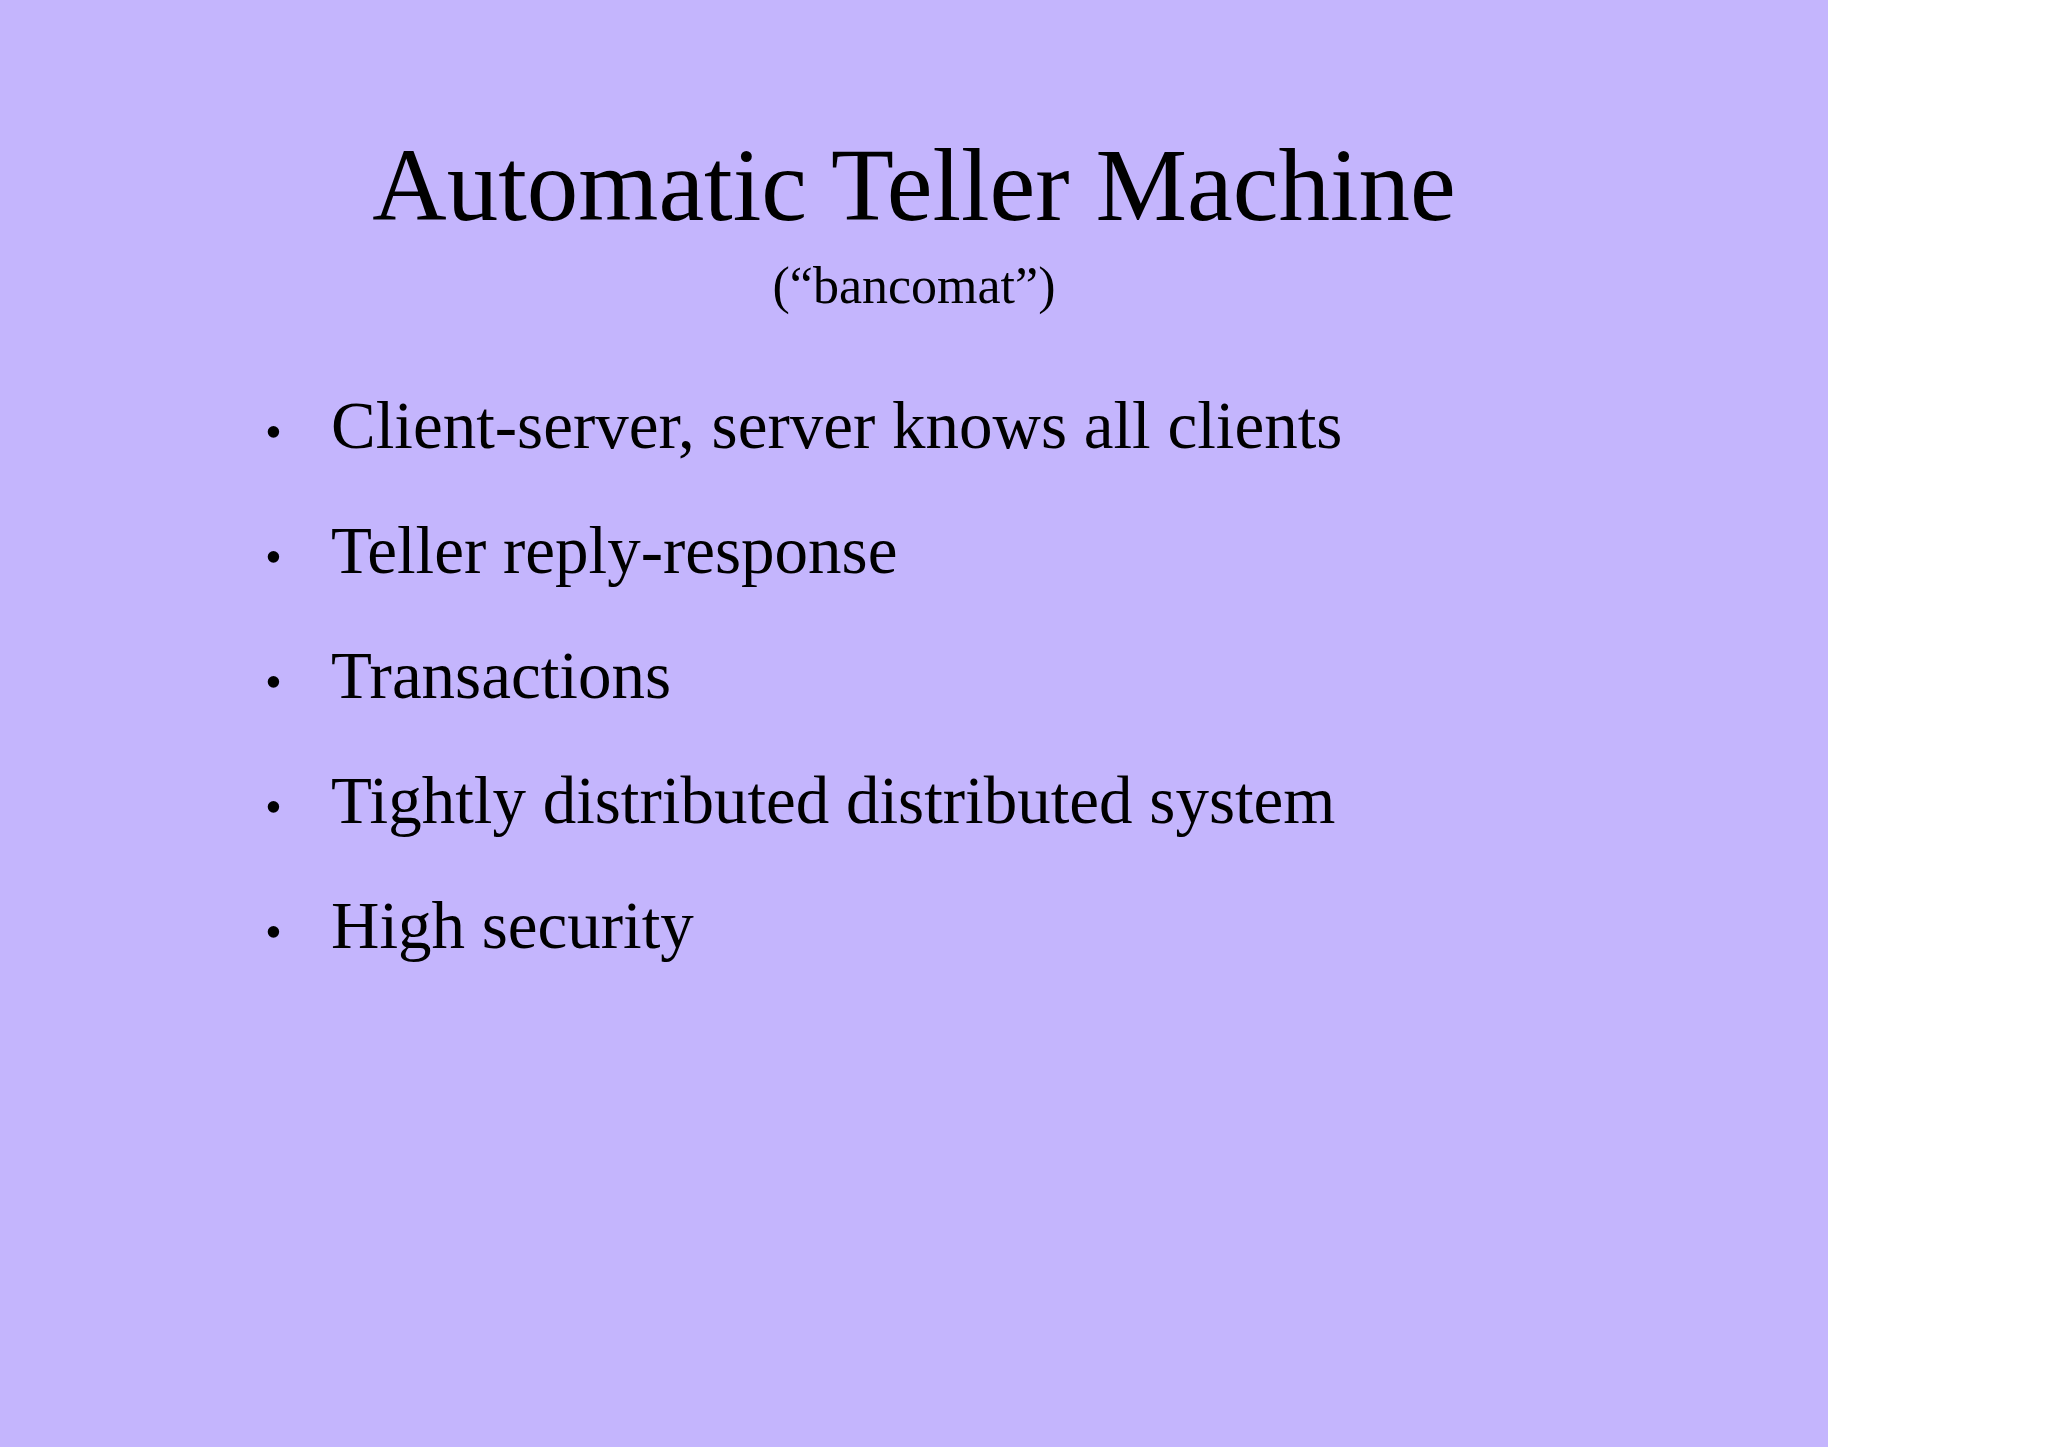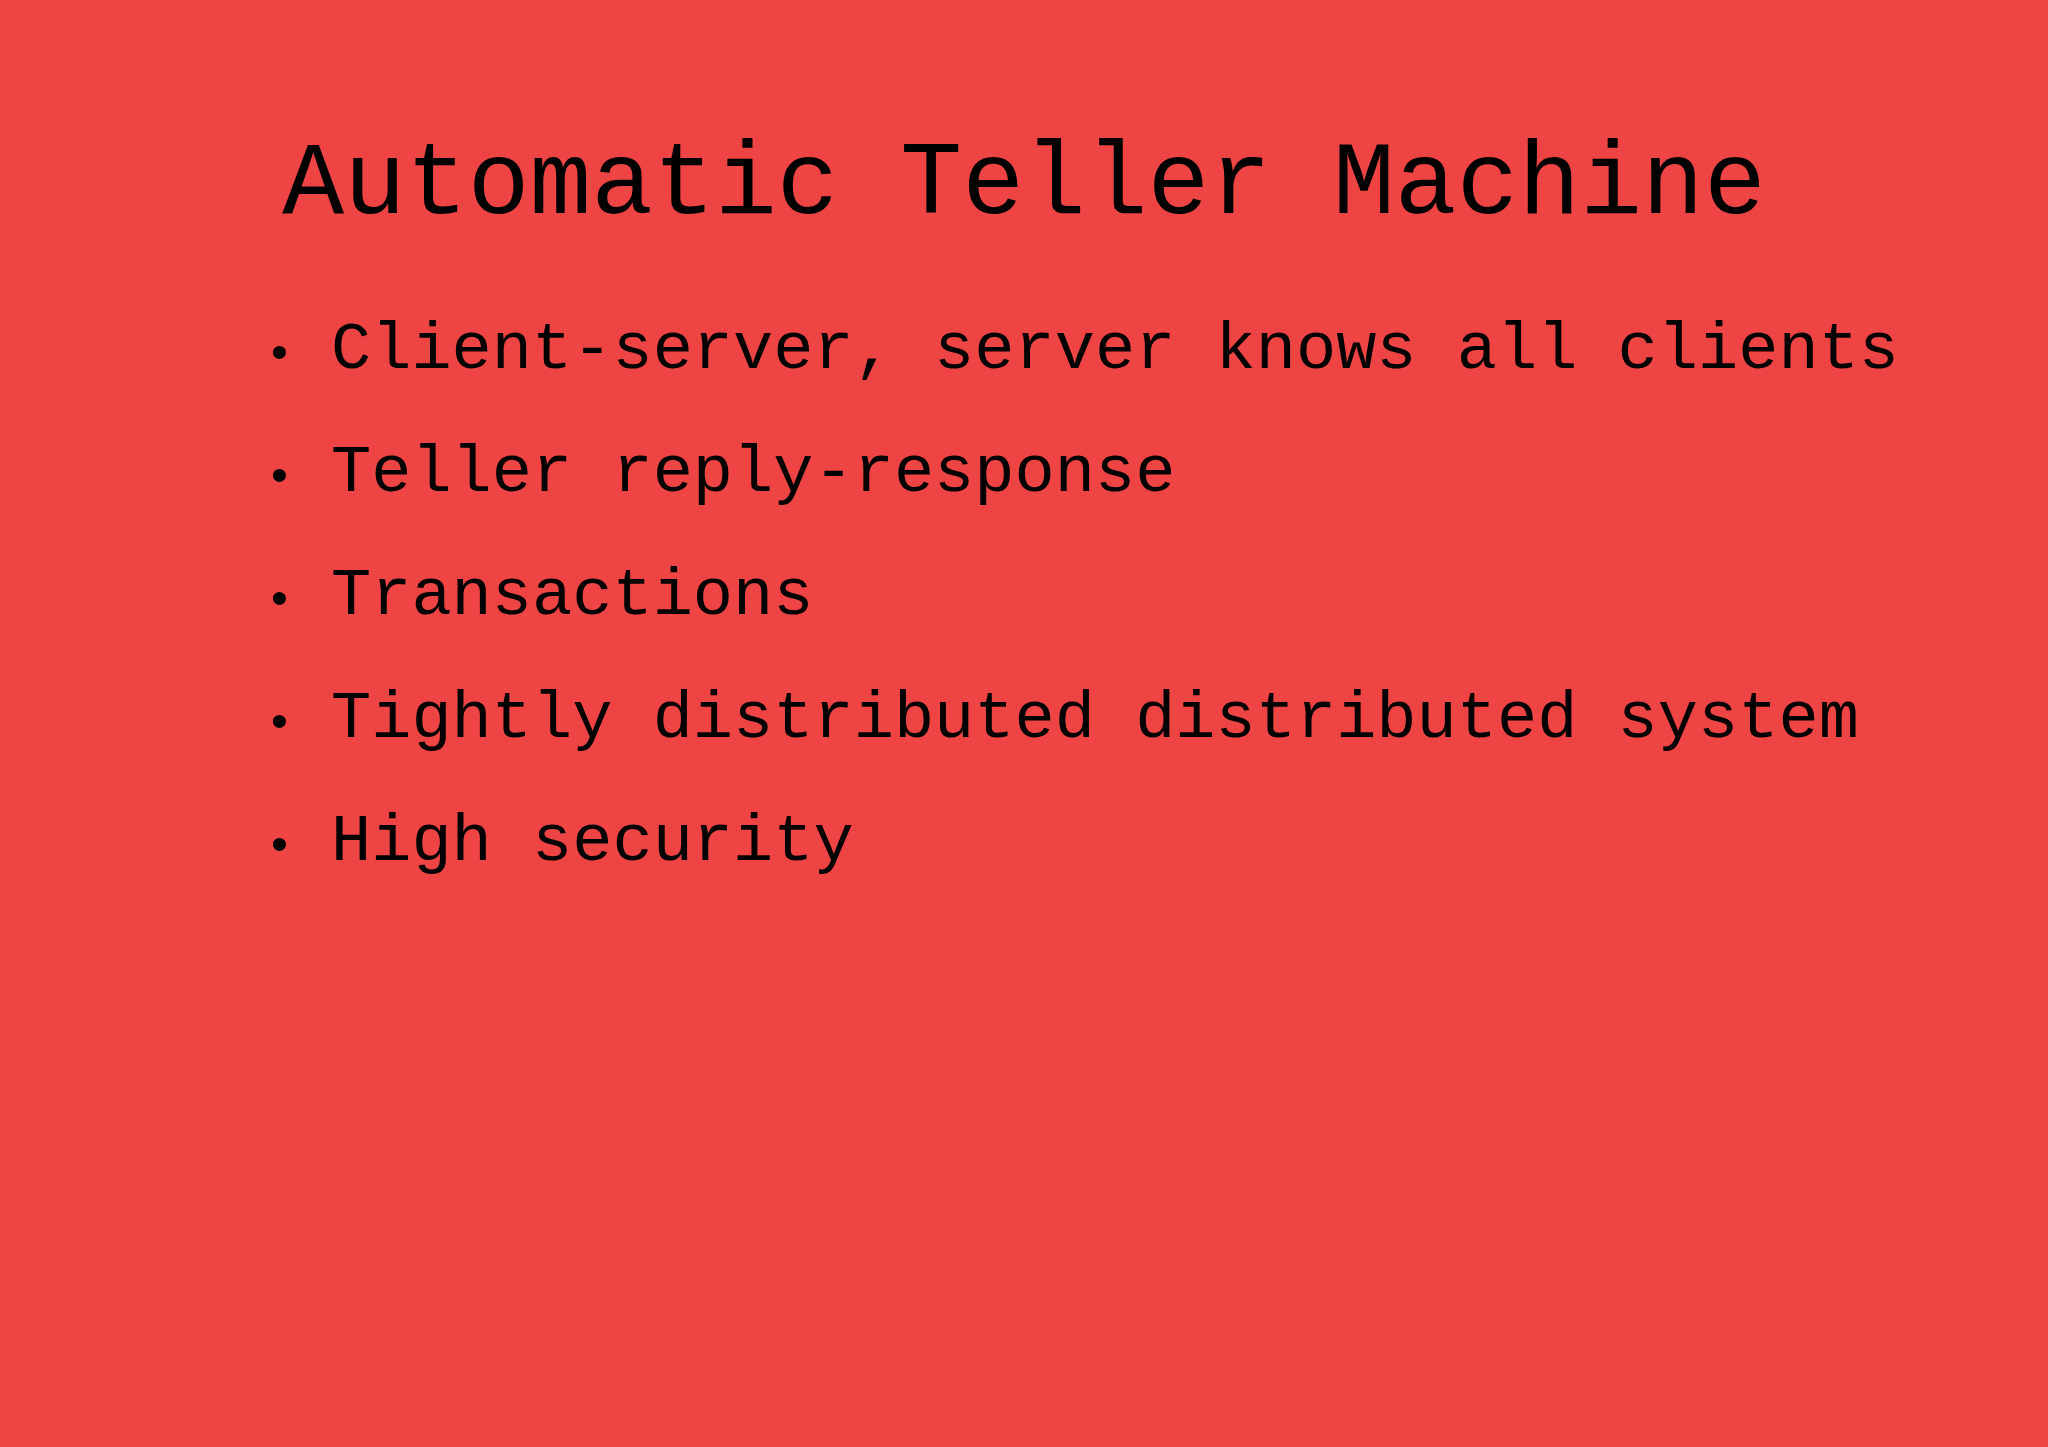--- a/index.html
+++ b/index.html
@@ -2,25 +2,25 @@
 <html><head>
 <meta charset="utf-8">
 <style>
   html, body {
     margin: 0;
     padding: 0;
     background: #ffffff;
   }
   .slide {
     position: relative;
-    width: 2048px;
+    width: 1828px;
     height: 1447px;
-    background: #ef4444;
+    background: #c4b5fd;
     color: #000000;
-    font-family: Liberation Mono, monospace;
+    font-family: Liberation Serif, serif;
     overflow: hidden;
   }
   .title-block {
     width: 100%;
     text-align: center;
   }
   .slide-title {
     margin: 0;
     padding-top: 128px;
     font-size: 103px;
@@ -58,20 +58,21 @@
   ul.bullet-list .btext {
     flex: 1 1 auto;
   }
 </style>
 </head>
 <body>
 
 <div class="slide">
   <div class="title-block">
     <h1 class="slide-title">Automatic Teller Machine</h1>
+    <div class="slide-subtitle">(“bancomat”)</div>
   </div>
 
   <ul class="bullet-list">
     <li>
       <span class="bullet">•</span>
       <span class="btext">Client-server, server knows all clients</span>
     </li>
     <li>
       <span class="bullet">•</span>
       <span class="btext">Teller reply-response</span>

